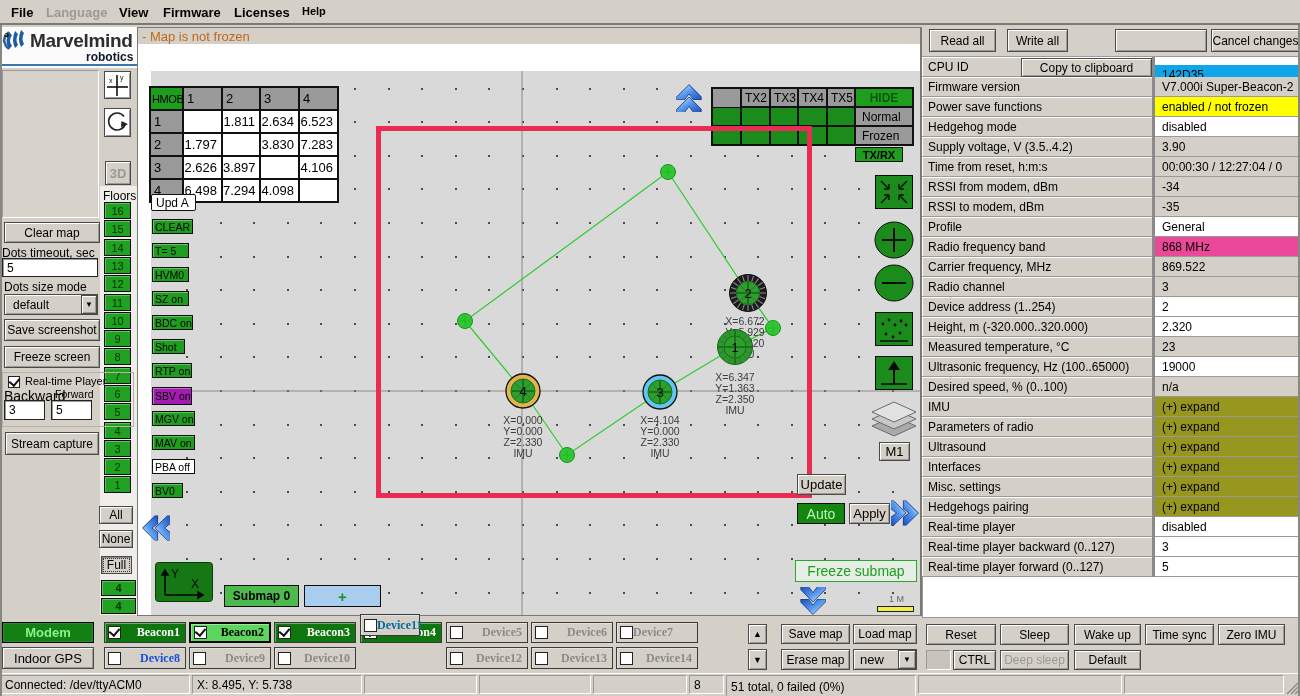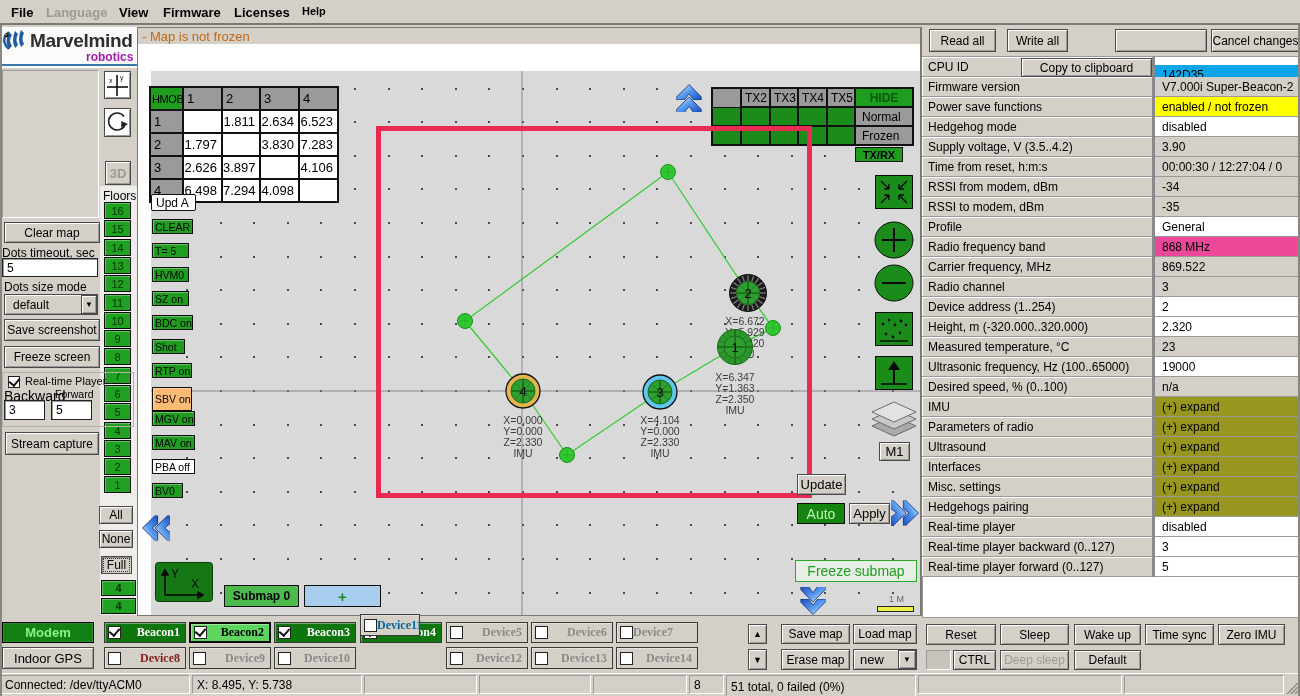--- a/index.html
+++ b/index.html
@@ -30,21 +30,21 @@
 <div class="a" style="left:0;top:27px;width:137px;height:41px;background:#fbfbfb"></div>
 <svg class="a" style="left:2px;top:27px" width="26" height="24" viewBox="0 0 26 24">
 <path d="M7 22 Q2 14 7 5 L10 8 Q6 14 10 19 Z" fill="#1e5c9e"></path>
 <path d="M13 21 Q9 13 13 4 L16 7 Q13 13 16 18 Z" fill="#1e5c9e"></path>
 <path d="M19 20 Q15 12 19 3 L22 6 Q19 12 22 17 Z" fill="#1e5c9e"></path>
 <path d="M7 5 L3 9 L2 14 L4 19 L7 22" fill="none" stroke="#1e5c9e" stroke-width="2.4"></path>
 <circle cx="4.6" cy="8.2" r="2.1" fill="#1c1c1c"></circle>
     <circle cx="4" cy="7.6" r=".9" fill="#b8b83a"></circle>
 </svg>
 <div class="t" style="left:30px;top:30px;font-weight:bold;font-size:19px;color:#2e2e2e;letter-spacing:-.3px">Marvelmind</div>
-<div class="t" style="left:86px;top:50px;font-weight:bold;font-size:12px;color:#a21caf">robotics</div>
+<div class="t" style="left:86px;top:50px;font-weight:bold;font-size:12px;color:#0f172a">robotics</div>
 <div class="a" style="left:0;top:64px;width:137px;height:2px;background:#3a77ad"></div>
 
 <div class="a" style="left:2px;top:70px;width:97px;height:148px;background:#d7d3cb;border:1px solid;border-color:#9a9a9a #fff #fff #9a9a9a"></div>
 
 <div class="b" style="left:104px;top:71px;width:27px;height:28px;background:#fff"></div>
 <svg class="a" style="left:104px;top:71px" width="27" height="28" viewBox="0 0 27 28">
 <line x1="13" y1="4" x2="13" y2="25" stroke="#111" stroke-width="1.6"></line>
 <line x1="3" y1="16" x2="24" y2="16" stroke="#111" stroke-width="1.6"></line>
 <text x="5" y="12" font-size="7" fill="#111" font-family="Liberation Sans">x</text>
 <text x="16" y="9" font-size="7" fill="#111" font-family="Liberation Sans">y</text>
@@ -188,21 +188,21 @@
 <div class="a" style="left:260px;top:179px;width:39px;height:23px;background:#fff;border:1px solid #111;font:13px 'Liberation Sans';text-align:right;padding:3px 4px 0 0">4.098</div>
 <div class="a" style="left:299px;top:179px;width:39px;height:23px;background:#fff;border:1px solid #111;font:13px 'Liberation Sans';text-align:right;padding:3px 4px 0 0"></div>
 <div class="a" style="left:151px;top:194px;width:45px;height:17px;background:#fff;border:1px solid #111;font:12px 'Liberation Sans';padding:1px 0 0 4px;border-radius:2px">Upd A</div>
 <div class="g" style="left:152px;top:219px;width:41px;height:15px;background:#1f9d1f">CLEAR</div>
 <div class="g" style="left:152px;top:243px;width:37px;height:15px;background:#1f9d1f">T= 5</div>
 <div class="g" style="left:152px;top:267px;width:37px;height:15px;background:#1f9d1f">HVM0</div>
 <div class="g" style="left:152px;top:291px;width:37px;height:15px;background:#1f9d1f">SZ on</div>
 <div class="g" style="left:152px;top:315px;width:41px;height:15px;background:#1f9d1f">BDC on</div>
 <div class="g" style="left:152px;top:339px;width:33px;height:15px;background:#1f9d1f">Shot</div>
 <div class="g" style="left:152px;top:363px;width:40px;height:15px;background:#1f9d1f">RTP on</div>
-<div class="g" style="left:152px;top:387px;width:40px;height:24px;background:#fdba74">SBV on</div>
+<div class="g" style="left:152px;top:387px;width:40px;height:18px;background:#a21caf">SBV on</div>
 <div class="g" style="left:152px;top:411px;width:43px;height:15px;background:#1f9d1f">MGV on</div>
 <div class="g" style="left:152px;top:435px;width:43px;height:15px;background:#1f9d1f">MAV on</div>
 <div class="g" style="left:152px;top:459px;width:43px;height:15px;background:#fff">PBA off</div>
 <div class="g" style="left:152px;top:483px;width:31px;height:15px;background:#1f9d1f">BV0</div>
 <div class="a" style="left:711px;top:87px;width:203px;height:59px;border:1px solid #111"></div>
 <div class="a" style="left:712px;top:88px;width:29px;height:19px;background:#9a9a9a;border:1px solid #111;font:12px 'Liberation Sans';padding:20px 0 0 3px">TX1</div>
 <div class="a" style="left:741px;top:88px;width:29px;height:19px;background:#9a9a9a;border:1px solid #111;font:12px 'Liberation Sans';padding:2px 0 0 3px">TX2</div>
 <div class="a" style="left:770px;top:88px;width:28px;height:19px;background:#9a9a9a;border:1px solid #111;font:12px 'Liberation Sans';padding:2px 0 0 3px">TX3</div>
 <div class="a" style="left:798px;top:88px;width:29px;height:19px;background:#9a9a9a;border:1px solid #111;font:12px 'Liberation Sans';padding:2px 0 0 3px">TX4</div>
 <div class="a" style="left:827px;top:88px;width:28px;height:19px;background:#9a9a9a;border:1px solid #111;font:12px 'Liberation Sans';padding:2px 0 0 3px">TX5</div>
@@ -428,21 +428,21 @@
     <span style="flex:1;text-align:right;padding-right:5px">Device5</span>
   </div>
 <div class="dev" style="left:531px;top:622px;width:82px;height:21px;background:#d4d0c8;color:#8a8a8a">
     <span class="cb"></span>
     <span style="flex:1;text-align:right;padding-right:5px">Device6</span>
   </div>
 <div class="dev" style="left:616px;top:622px;width:82px;height:21px;background:#d4d0c8;color:#8a8a8a">
     <span class="cb"></span>
     <span style="flex:1;padding-right:5px">Device7</span>
   </div>
-<div class="dev" style="left:104px;top:647px;width:82px;height:22px;background:#d4d0c8;color:#7f1d1d">
+<div class="dev" style="left:104px;top:647px;width:82px;height:22px;background:#d4d0c8;color:#1d4ed8">
     <span class="cb"></span>
     <span style="flex:1;text-align:right;padding-right:5px">Device8</span>
   </div>
 <div class="dev" style="left:189px;top:647px;width:82px;height:22px;background:#d4d0c8;color:#8a8a8a">
     <span class="cb"></span>
     <span style="flex:1;text-align:right;padding-right:5px">Device9</span>
   </div>
 <div class="dev" style="left:274px;top:647px;width:82px;height:22px;background:#d4d0c8;color:#8a8a8a">
     <span class="cb"></span>
     <span style="flex:1;text-align:right;padding-right:5px">Device10</span>

